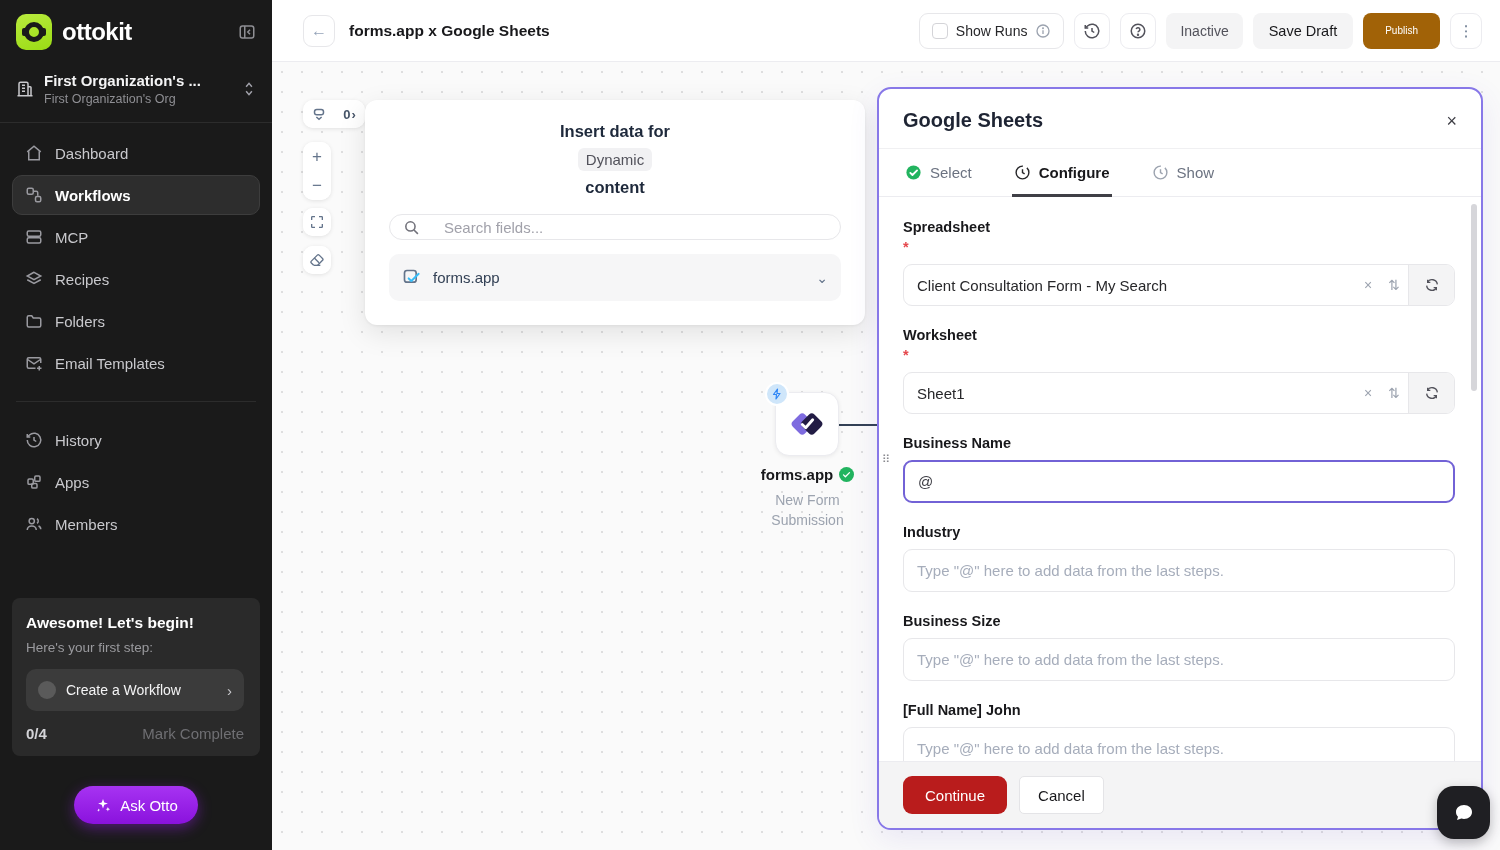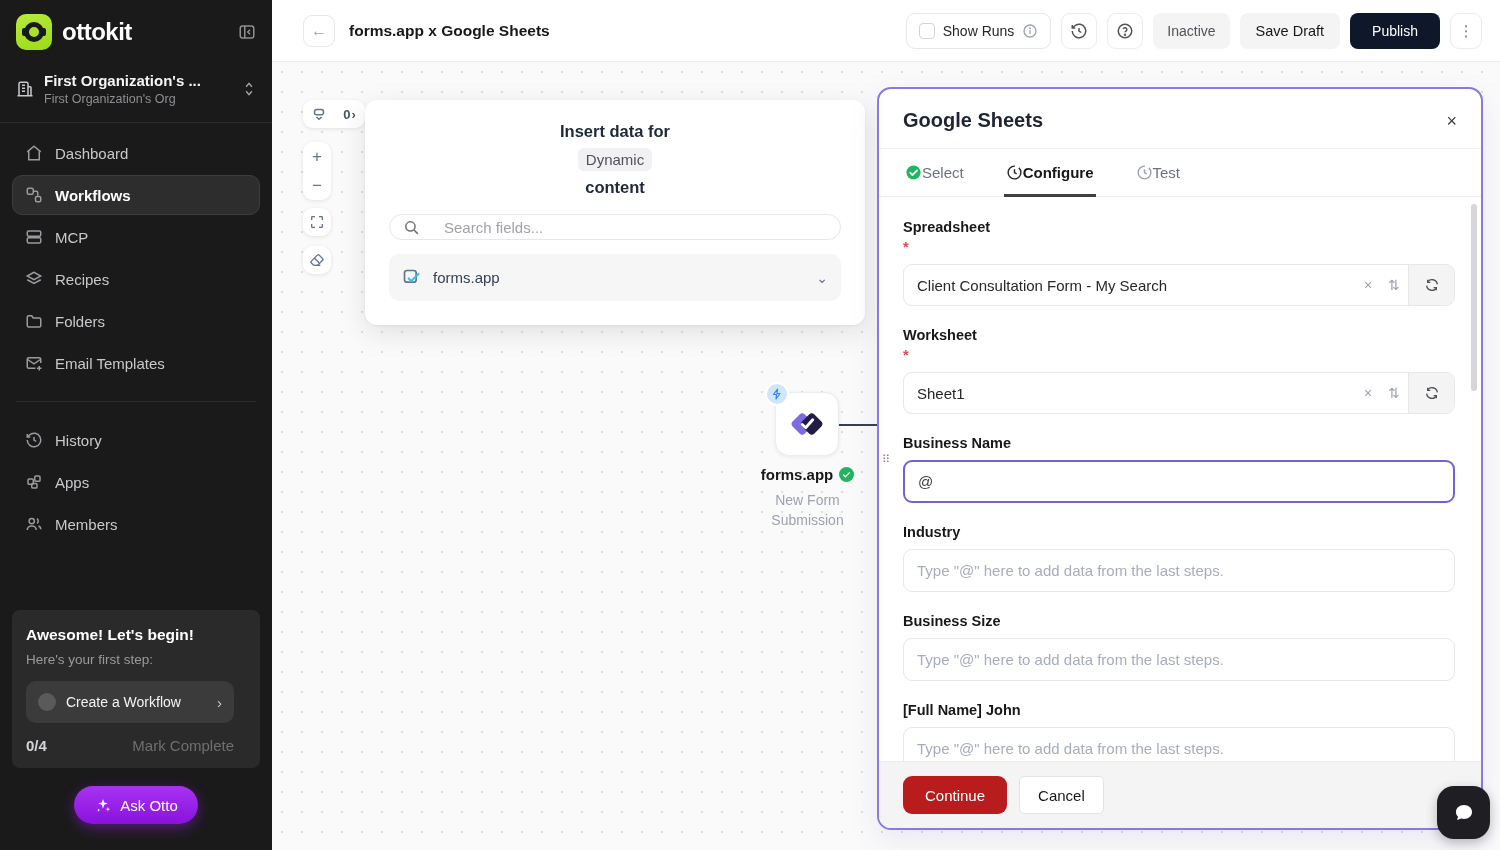--- a/index.html
+++ b/index.html
@@ -20,21 +20,21 @@
   .org-ic { color:#c9c9cd; flex-shrink:0; }
   .org-texts { flex:1; min-width:0; }
   .org-name { font-size:15px; font-weight:600; color:#f4f4f5; white-space:nowrap; }
   .org-sub { font-size:12.5px; color:#8f8f94; margin-top:3px; }
   .sb-divider { border-top:1px solid #2c2c2c; margin:0; }
   nav { padding:8px 0; }
   .nav-item { display:flex; align-items:center; gap:12px; height:40px; margin:2px 12px; padding:0 12px; border-radius:10px; font-size:15px; color:#c9c9cd; cursor:pointer; border:1px solid transparent; }
   .nav-item .nv-ic { color:#9a9aa0; display:flex; }
   .nav-item.active { background:#2d2d2d; border-color:#3d3d3d; color:#ffffff; font-weight:600; }
   .sb-spacer { flex:1; }
-  .onb-card { background:#2a2a2a; border-radius:8px; margin:0 12px 14px 12px; padding:16px 26px 14px 14px; }
+  .onb-card { background:#2a2a2a; border-radius:8px; margin:0 12px 26px 12px; padding:16px 16px 14px 14px; }
   .onb-title { font-size:15.5px; font-weight:bold; color:#fff; }
   .onb-sub { font-size:13.5px; color:#9a9a9e; margin-top:8px; }
   .onb-step { display:flex; align-items:center; gap:10px; background:#3b3b3b; border-radius:10px; height:42px; padding:0 12px; margin-top:14px; cursor:pointer; }
   .onb-circle { width:18px; height:18px; border-radius:50%; background:#5a5a5a; flex-shrink:0; }
   .onb-step-label { flex:1; font-size:14px; color:#f4f4f5; }
   .onb-chev { color:#c9c9cd; font-size:15px; }
   .onb-foot { display:flex; justify-content:space-between; align-items:center; margin-top:14px; }
   .onb-progress { font-size:15px; font-weight:bold; color:#d4d4d8; }
   .onb-mark { font-size:15px; color:#6f6f73; cursor:pointer; }
   .ask-otto { margin:4px auto 26px auto; display:flex; align-items:center; gap:8px; background:linear-gradient(180deg,#a733f2,#8a12dd); color:#fff; border:none; border-radius:999px; padding:10px 20px; font-size:15px; cursor:pointer; box-shadow:0 4px 14px rgba(150,30,230,.45); }
@@ -44,21 +44,21 @@
   .topbar { height:62px; background:#fff; border-bottom:1px solid #ececf0; display:flex; align-items:center; padding:0 18px 0 31px; gap:14px; }
   .back-btn { width:32px; height:32px; border:1px solid #e7e7ea; background:#fff; border-radius:9px; color:#94a3b8; display:flex; align-items:center; justify-content:center; cursor:pointer; font-size:16px; }
   .page-title { font-size:15.5px; font-weight:600; color:#18181b; flex:1; }
   .tb-right { display:flex; align-items:center; gap:10px; }
   .show-runs { display:flex; align-items:center; gap:8px; border:1px solid #e7e7ea; border-radius:9px; height:36px; padding:0 12px; cursor:pointer; background:#fff; }
   .cb { width:16px; height:16px; border:1.5px solid #d4d4d8; border-radius:4px; background:#fff; }
   .show-runs-label { font-size:14px; color:#27272a; }
   .ic-btn { width:36px; height:36px; border:1px solid #ececf0; background:#fff; border-radius:9px; color:#52525b; display:flex; align-items:center; justify-content:center; cursor:pointer; }
   .inactive-badge { background:#f4f4f5; border-radius:8px; height:36px; display:flex; align-items:center; padding:0 14px; font-size:14px; color:#52525b; }
   .save-draft { background:#f4f4f5; border:none; border-radius:8px; height:36px; padding:0 16px; font-size:14.5px; font-weight:500; color:#18181b; cursor:pointer; }
-  .publish { background:#0f172a; border:none; border-radius:8px; height:36px; padding:0 22px; font-size:14px; font-weight:500; color:#fff; cursor:pointer; }
+  .publish { background:#a16207; border:none; border-radius:8px; height:36px; padding:0 22px; font-size:10px; font-weight:500; color:#fff; cursor:pointer; }
   .kebab { width:32px; height:36px; border:1px solid #ececf0; background:#fff; border-radius:9px; color:#64748b; font-size:15px; cursor:pointer; }
 
   
   .canvas { position:relative; flex:1; background-color:#fafafa; background-image:radial-gradient(#dededf 1.1px, transparent 1.1px); background-size:20px 20px; overflow:hidden; }
   .tool-group { position:absolute; background:#fff; border-radius:10px; box-shadow:0 1px 4px rgba(0,0,0,.1); display:flex; }
   .tool-btn { background:#fff; border:none; color:#64748b; display:flex; align-items:center; justify-content:center; cursor:pointer; border-radius:10px; }
   .tg-top { left:31px; top:38px; }
   .tg-top .tool-btn { width:31px; height:28px; }
   .runs-badge { font-size:13px; font-weight:600; color:#475569; display:flex; align-items:center; gap:1px; }
   .tg-zoom { left:31px; top:80px; flex-direction:column; }
@@ -85,21 +85,21 @@
   .node-name-row { display:flex; align-items:center; justify-content:center; gap:6px; font-size:15px; font-weight:600; color:#18181b; }
   .check-badge { width:15px; height:15px; border-radius:50%; background:#22b45f; color:#fff; display:flex; align-items:center; justify-content:center; }
   .node-trigger { margin-top:7px; font-size:14px; color:#9ca3af; line-height:1.45; }
 
   
   .panel { position:absolute; left:605px; top:25px; width:606px; height:743px; background:#fff; border:2px solid #8878e8; border-radius:14px; box-shadow:0 10px 30px rgba(90,70,200,.10); display:flex; flex-direction:column; }
   .panel-header { display:flex; align-items:center; justify-content:space-between; padding:20px 24px 16px 24px; border-bottom:1px solid #f0f0f2; }
   .panel-title { font-size:20px; font-weight:600; color:#1e2433; }
   .panel-close { background:none; border:none; font-size:18px; color:#3f3f46; cursor:pointer; line-height:1; }
   .tabs { display:flex; gap:38px; padding:0 24px; border-bottom:1px solid #ececf0; }
-  .tab { display:flex; align-items:center; padding:15px 2px 13px 2px; font-size:15px; color:#6b7280; cursor:pointer; border-bottom:3px solid transparent; margin-bottom:-1px; }
+  .tab { display:flex; align-items:center; gap:8px; padding:15px 2px 13px 2px; font-size:15px; color:#6b7280; cursor:pointer; border-bottom:3px solid transparent; margin-bottom:-1px; }
   .tab.active { color:#18181b; font-weight:600; border-bottom-color:#3f3f46; }
   .tab .t-ic { display:flex; }
   .panel-body { flex:1; padding:22px 26px 10px 24px; overflow:hidden; position:relative; }
   .fgroup { margin-bottom:21px; }
   .flabel { font-size:14.5px; font-weight:600; color:#18181b; margin-bottom:9px; display:flex; gap:4px;flex-direction:column; }
   .req { color:#e5484d; }
   .select-ctl { display:flex; align-items:stretch; border:1px solid #e7e7ea; border-radius:9px; height:42px; overflow:hidden; cursor:pointer; background:#fff; }
   .sel-value { flex:1; display:flex; align-items:center; padding:0 13px; font-size:15px; color:#27272a; }
   .sel-ic { display:flex; align-items:center; padding:0 8px; color:#9ca3af; font-size:14px; }
   .sel-refresh { width:46px; display:flex; align-items:center; justify-content:center; background:#f4f4f5; border-left:1px solid #e7e7ea; color:#52525b; cursor:pointer; }
@@ -431,21 +431,21 @@
             </span>
             <span>Configure</span>
           </div>
           <div class="tab">
             <span class="t-ic">
               <svg width="17" height="17" viewBox="0 0 24 24" fill="none" stroke="#9ca3af" stroke-width="2">
                   <circle cx="12" cy="12" r="9" stroke-dasharray="42 6"></circle>
                   <path d="M12 7.5V12l3 2"></path>
                 </svg>
             </span>
-            <span>Test</span>
+            <span>Show</span>
           </div>
         </div>
 
         <div class="panel-body">
           <div class="fgroup">
             <div class="flabel">
                 <span>Spreadsheet</span>
                 <span class="req">*</span>
               </div>
             <div class="select-ctl">

